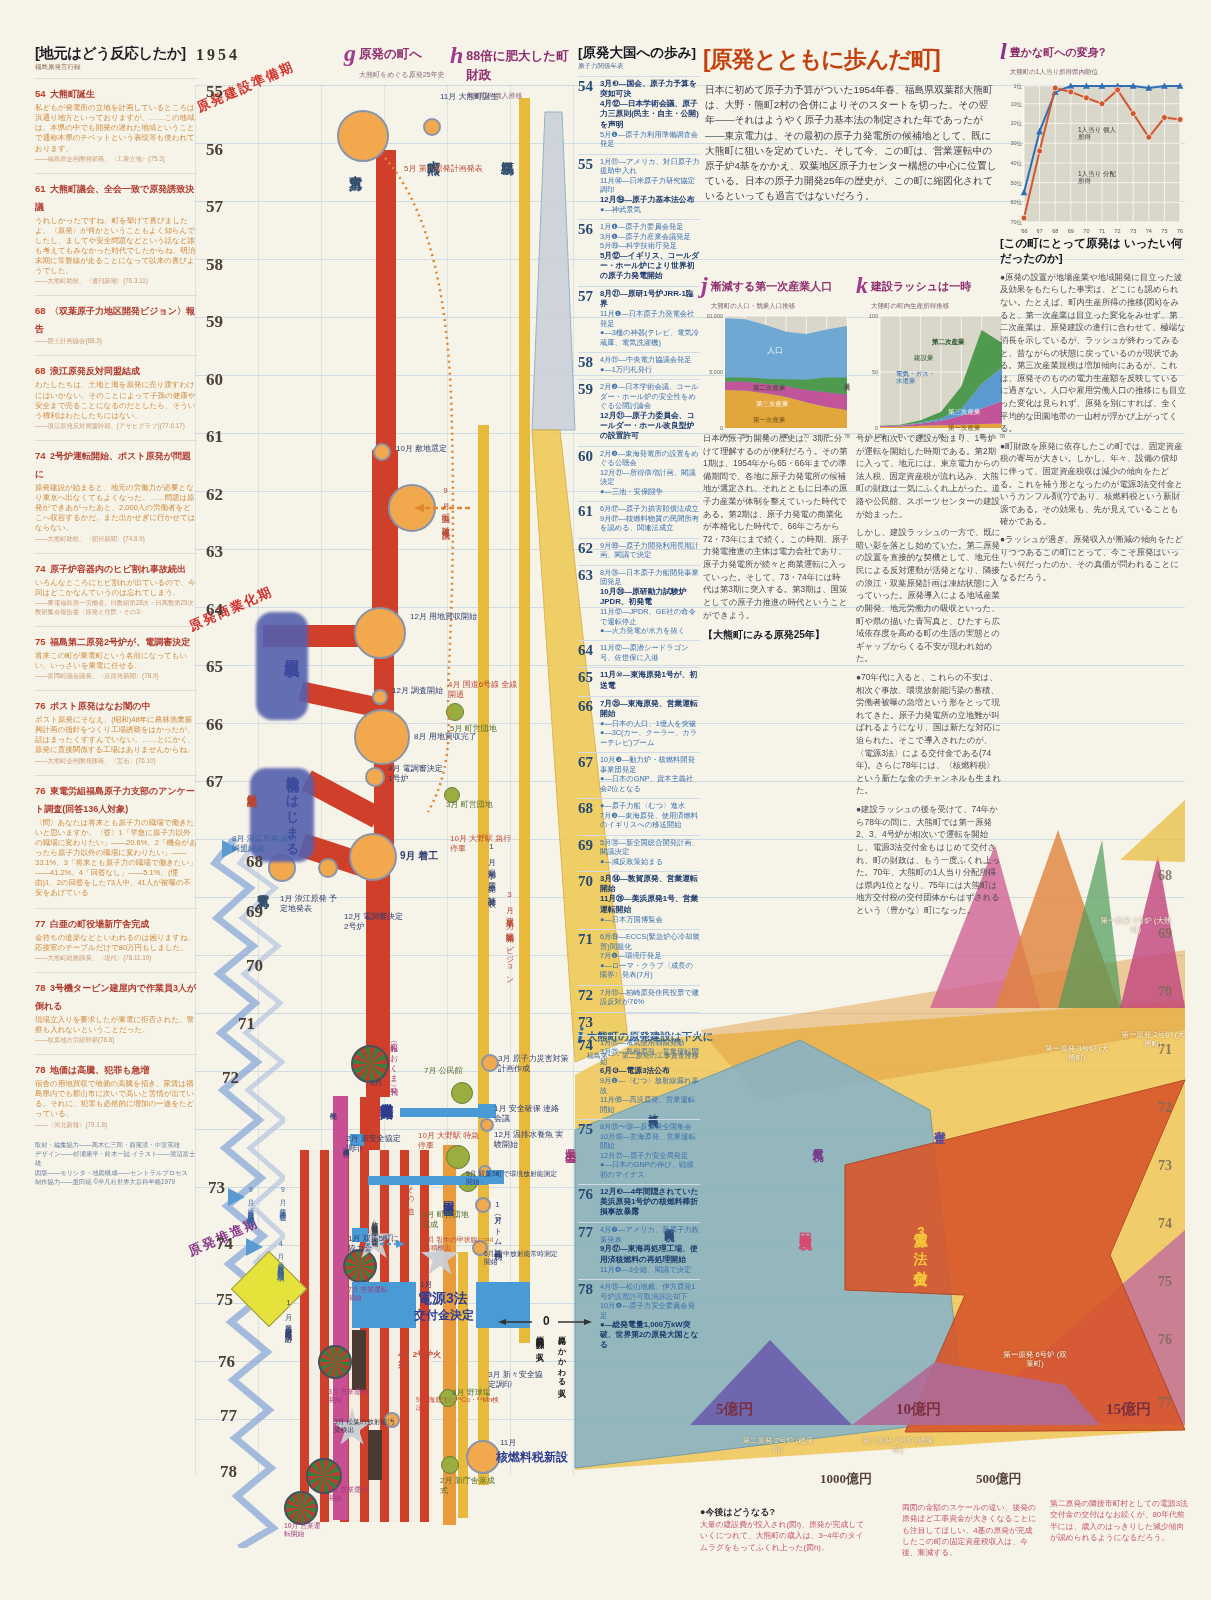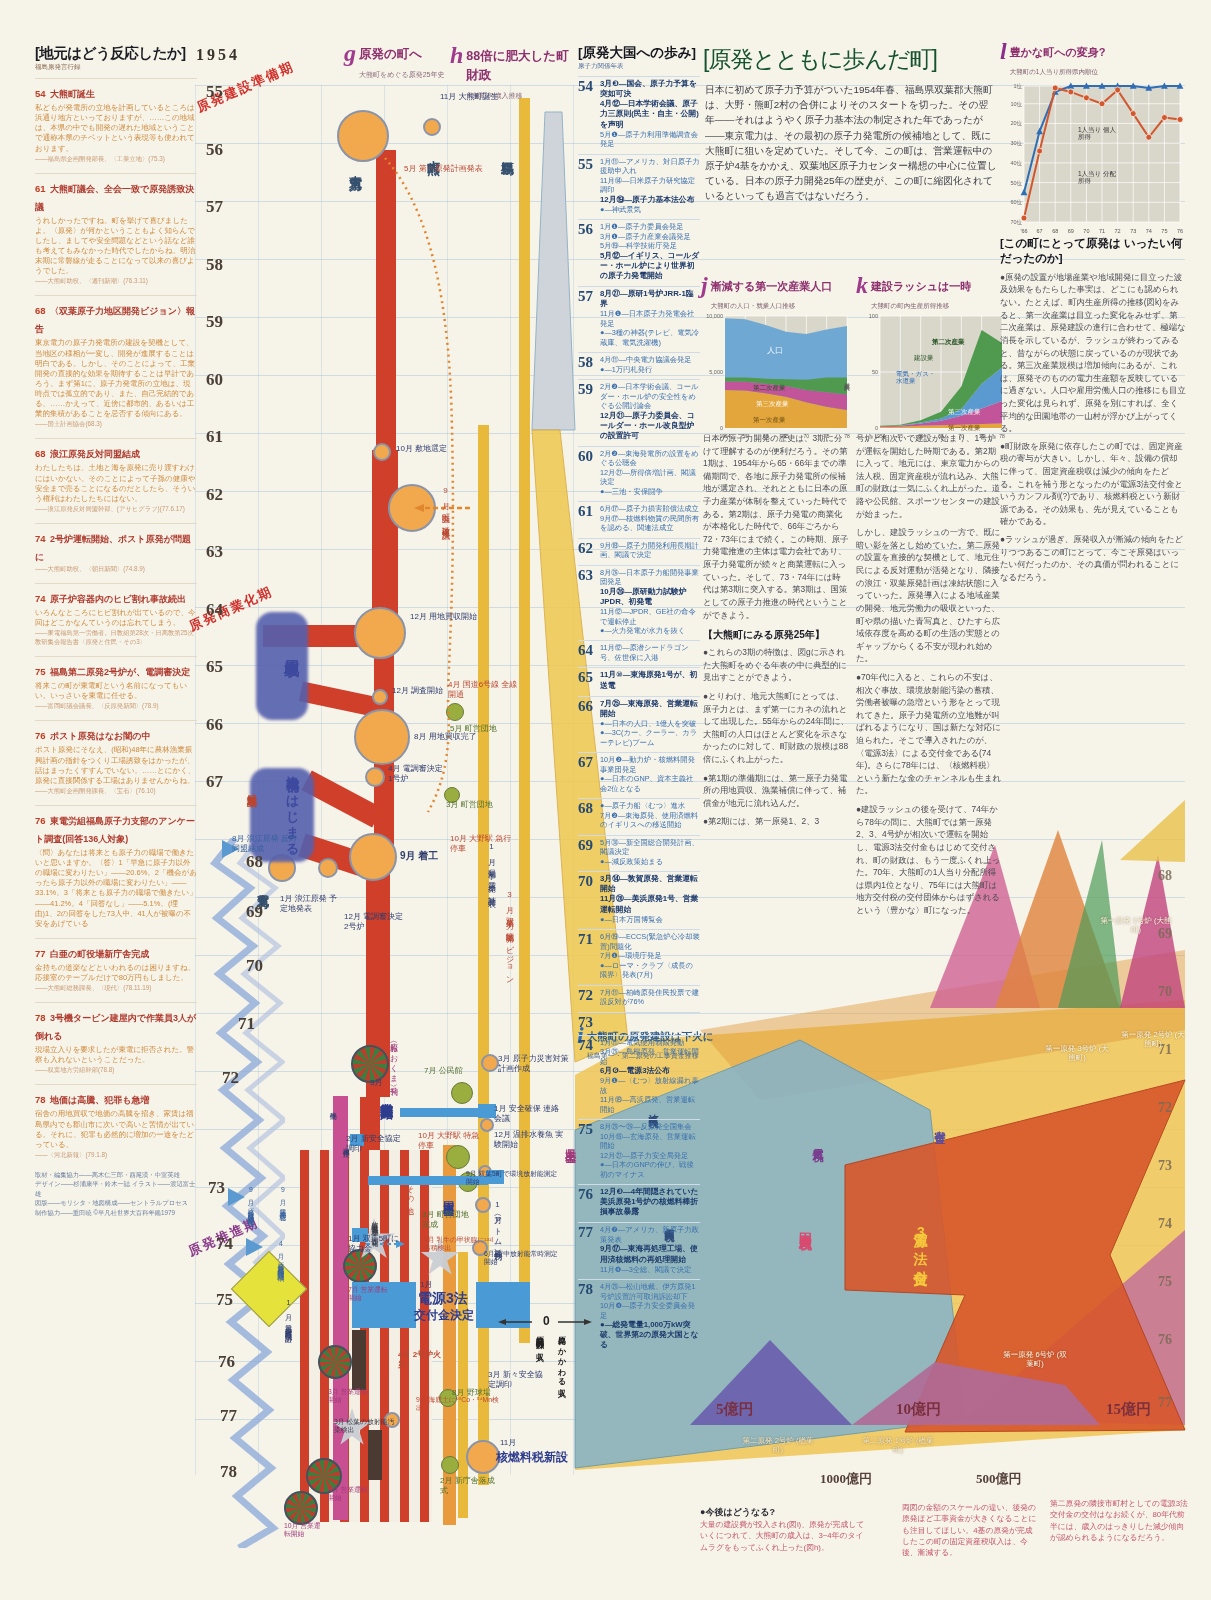--- a/index.html
+++ b/index.html
@@ -39,21 +39,21 @@
 
 .chrono{position:absolute;left:578px;top:44px;width:122px;z-index:7}
 .ch-h{font-size:13.5px;font-weight:bold;color:#16161e}
 .ch-sub{font-size:6.5px;color:#4a6a9a;margin-bottom:4px}
 .ch-year{display:flex;gap:4px;margin-top:5px;border-top:1px solid #cfdbe8;padding-top:2px}
 .ch-y{font-family:"Liberation Serif",serif;font-weight:bold;font-size:15px;color:#274a73;min-width:18px;line-height:1}
 .ch-items{flex:1}
 .ch-it{font-size:7.3px;line-height:1.3;color:#3a6fae}
 .ch-it.st{font-weight:bold;color:#1d3a6b;font-size:7.8px}
 
-.maintitle{position:absolute;left:703px;top:44px;width:296px;z-index:7;font-size:23px;font-weight:normal;color:#14532d;letter-spacing:-1px}
+.maintitle{position:absolute;left:703px;top:44px;width:296px;z-index:7;font-size:23px;font-weight:bold;color:#c2410c;letter-spacing:-1px}
 .intro{position:absolute;left:705px;top:82px;width:292px;z-index:7;font-size:9.8px;line-height:1.55;color:#3a3a44}
 .midcol{position:absolute;z-index:7;font-size:8.4px;line-height:1.5;color:#4a4a52}
 .midcol p{margin:0 0 6px 0}
 .sec25{font-size:10px;font-weight:bold;color:#1c1c26;margin:6px 0 4px}
 .rightcol{position:absolute;left:1000px;top:236px;width:186px;z-index:7;font-size:8.4px;line-height:1.5;color:#4a4a52}
 .rightcol .rc-h{font-size:11.5px;font-weight:bold;color:#15151d;line-height:1.3;margin-bottom:5px}
 .rightcol p{margin:0 0 5px 0}
 .chartbox{position:absolute;z-index:7}
 .cb-head{display:flex;gap:3px;align-items:flex-start}
 .cb-t{font-weight:bold;font-size:11px;color:#8e2f6e;line-height:1.1}
@@ -334,32 +334,32 @@
       </article>
         <article class="lc-ent">
         <span class="lc-y">61</span>
         <span class="lc-t">大熊町議会、全会一致で原発誘致決議</span>
         <div class="lc-b">うれしかったですね。町を挙げて喜びましたよ。〈原発〉が何かということもよく知らんでしたし、ましてや安全問題などという話など誰も考えてもみなかった時代でしたからね。明治末期に常磐線が走ることになって以来の喜びようでした。</div>
         <div class="lc-s">——大熊町助役、〈週刊新潮〉(76.3.11)</div>
       </article>
         <article class="lc-ent">
         <span class="lc-y">68</span>
         <span class="lc-t">〈双葉原子力地区開発ビジョン〉報告</span>
-        <div class="lc-b">東京電力の原子力発電所の建設を契機として、当地区の様相が一変し、開発が進展することは明白である。しかし、そのことによって、工業開発の直接的な効果を期待することは早計であろう。まず第1に、原子力発電所の立地は、現時点では孤立的であり、また、自己完結的である。……かえって、近傍に都市的、あるいは工業的集積があることを忌否する傾向にある。</div>
         <div class="lc-s">——国土計画協会(68.3)</div>
       </article>
         <article class="lc-ent">
         <span class="lc-y">68</span>
         <span class="lc-t">浪江原発反対同盟結成</span>
         <div class="lc-b">わたしたちは、土地と海を原発に売り渡すわけにはいかない。そのことによって子孫の健康や安全まで売ることになるのだとしたら、そういう権利はわたしたちにはない。</div>
         <div class="lc-s">——浪江原発反対同盟幹部、(アサヒグラフ)(77.6.17)</div>
       </article>
         <article class="lc-ent">
         <span class="lc-y">74</span>
         <span class="lc-t">2号炉運転開始、ポスト原発が問題に</span>
+        <div class="lc-b">原発建設が始まると、地元の労働力が必要となり東京へ出なくてもよくなった。……問題は原発ができあがったあと、2,000人の労働者をどこへ収容するかだ。また出かせぎに行かせてはならない。</div>
         <div class="lc-s">——大熊町助役、〈朝日新聞〉(74.8.9)</div>
       </article>
         <article class="lc-ent">
         <span class="lc-y">74</span>
         <span class="lc-t">原子炉容器内のヒビ割れ事故続出</span>
         <div class="lc-b">いろんなところにヒビ割れが出ているので、今回はどこかなんていうのは忘れてしまう。</div>
         <div class="lc-s">——東電福島第一労働者。日教組第28次・日高教第25次教研集会報告書〈原発と住民・その3〉</div>
       </article>
         <article class="lc-ent">
         <span class="lc-y">75</span>
@@ -784,26 +784,20 @@
       <span class="anno" style="left:78px;top:48px;width:40px;color:#333">1人当り 個人所得</span>
       <span class="anno" style="left:78px;top:92px;width:40px;color:#333">1人当り 分配所得</span>
     </div>
   </div>
 
   <div class="midcol" style="left:703px;top:432px;width:146px">
     <div>
         <p>日本の原子力開発の歴史は、3期に分けて理解するのが便利だろう。その第1期は、1954年から65・66年までの準備期間で、各地に原子力発電所の候補地が選定され、それとともに日本の原子力産業が体制を整えていった時代である。第2期は、原子力発電の商業化が本格化した時代で、66年ごろから72・73年にまで続く。この時期、原子力発電推進の主体は電力会社であり、原子力発電所が続々と商業運転に入っていった。そして、73・74年には時代は第3期に突入する。第3期は、国策としての原子力推進の時代ということができよう。</p>
       </div>
     <div class="sec25">【大熊町にみる原発25年】</div>
-    <div>
-        <p>●これらの3期の特徴は、図gに示された大熊町をめぐる年表の中に典型的に見出すことができよう。</p>
-        <p>●とりわけ、地元大熊町にとっては、原子力とは、まず第一にカネの流れとして出現した。55年からの24年間に、大熊町の人口はほとんど変化を示さなかったのに対して、町財政の規模は88倍にふくれ上がった。</p>
-        <p>●第1期の準備期には、第一原子力発電所の用地買収、漁業補償に伴って、補償金が地元に流れ込んだ。</p>
-        <p>●第2期には、第一原発1、2、3</p>
-      </div>
   </div>
   <div class="midcol" style="left:856px;top:432px;width:146px">
     <div>
         <p>号炉と相次いで建設が始まり、1号炉が運転を開始した時期である。第2期に入って、地元には、東京電力からの法人税、固定資産税が流れ込み、大熊町の財政は一気にふくれ上がった。道路や公民館、スポーツセンターの建設が始まった。</p>
         <p>しかし、建設ラッシュの一方で、既に暗い影を落とし始めていた。第二原発の設置を直接的な契機として、地元住民による反対運動が活発となり、隣接の浪江・双葉原発計画は凍結状態に入っていった。原発導入による地域産業の開発、地元労働力の吸収といった、町や県の描いた青写真と、ひたすら広域依存度を高める町の生活の実態とのギャップからくる不安が現われ始めた。</p>
         <p>●70年代に入ると、これらの不安は、相次ぐ事故、環境放射能汚染の蓄積、労働者被曝の急増という形をとって現れてきた。原子力発電所の立地難が叫ばれるようになり、国は新たな対応に迫られた。そこで導入されたのが、〈電源3法〉による交付金である(74年)。さらに78年には、〈核燃料税〉という新たな金のチャンネルも生まれた。</p>
         <p>●建設ラッシュの後を受けて、74年から78年の間に、大熊町では第一原発2、3、4号炉が相次いで運転を開始し、電源3法交付金もはじめて交付され、町の財政は、もう一度ふくれ上った。70年、大熊町の1人当り分配所得は県内1位となり、75年には大熊町は地方交付税の交付団体からはずされるという〈豊かな〉町になった。</p>
       </div>
   </div>
 

